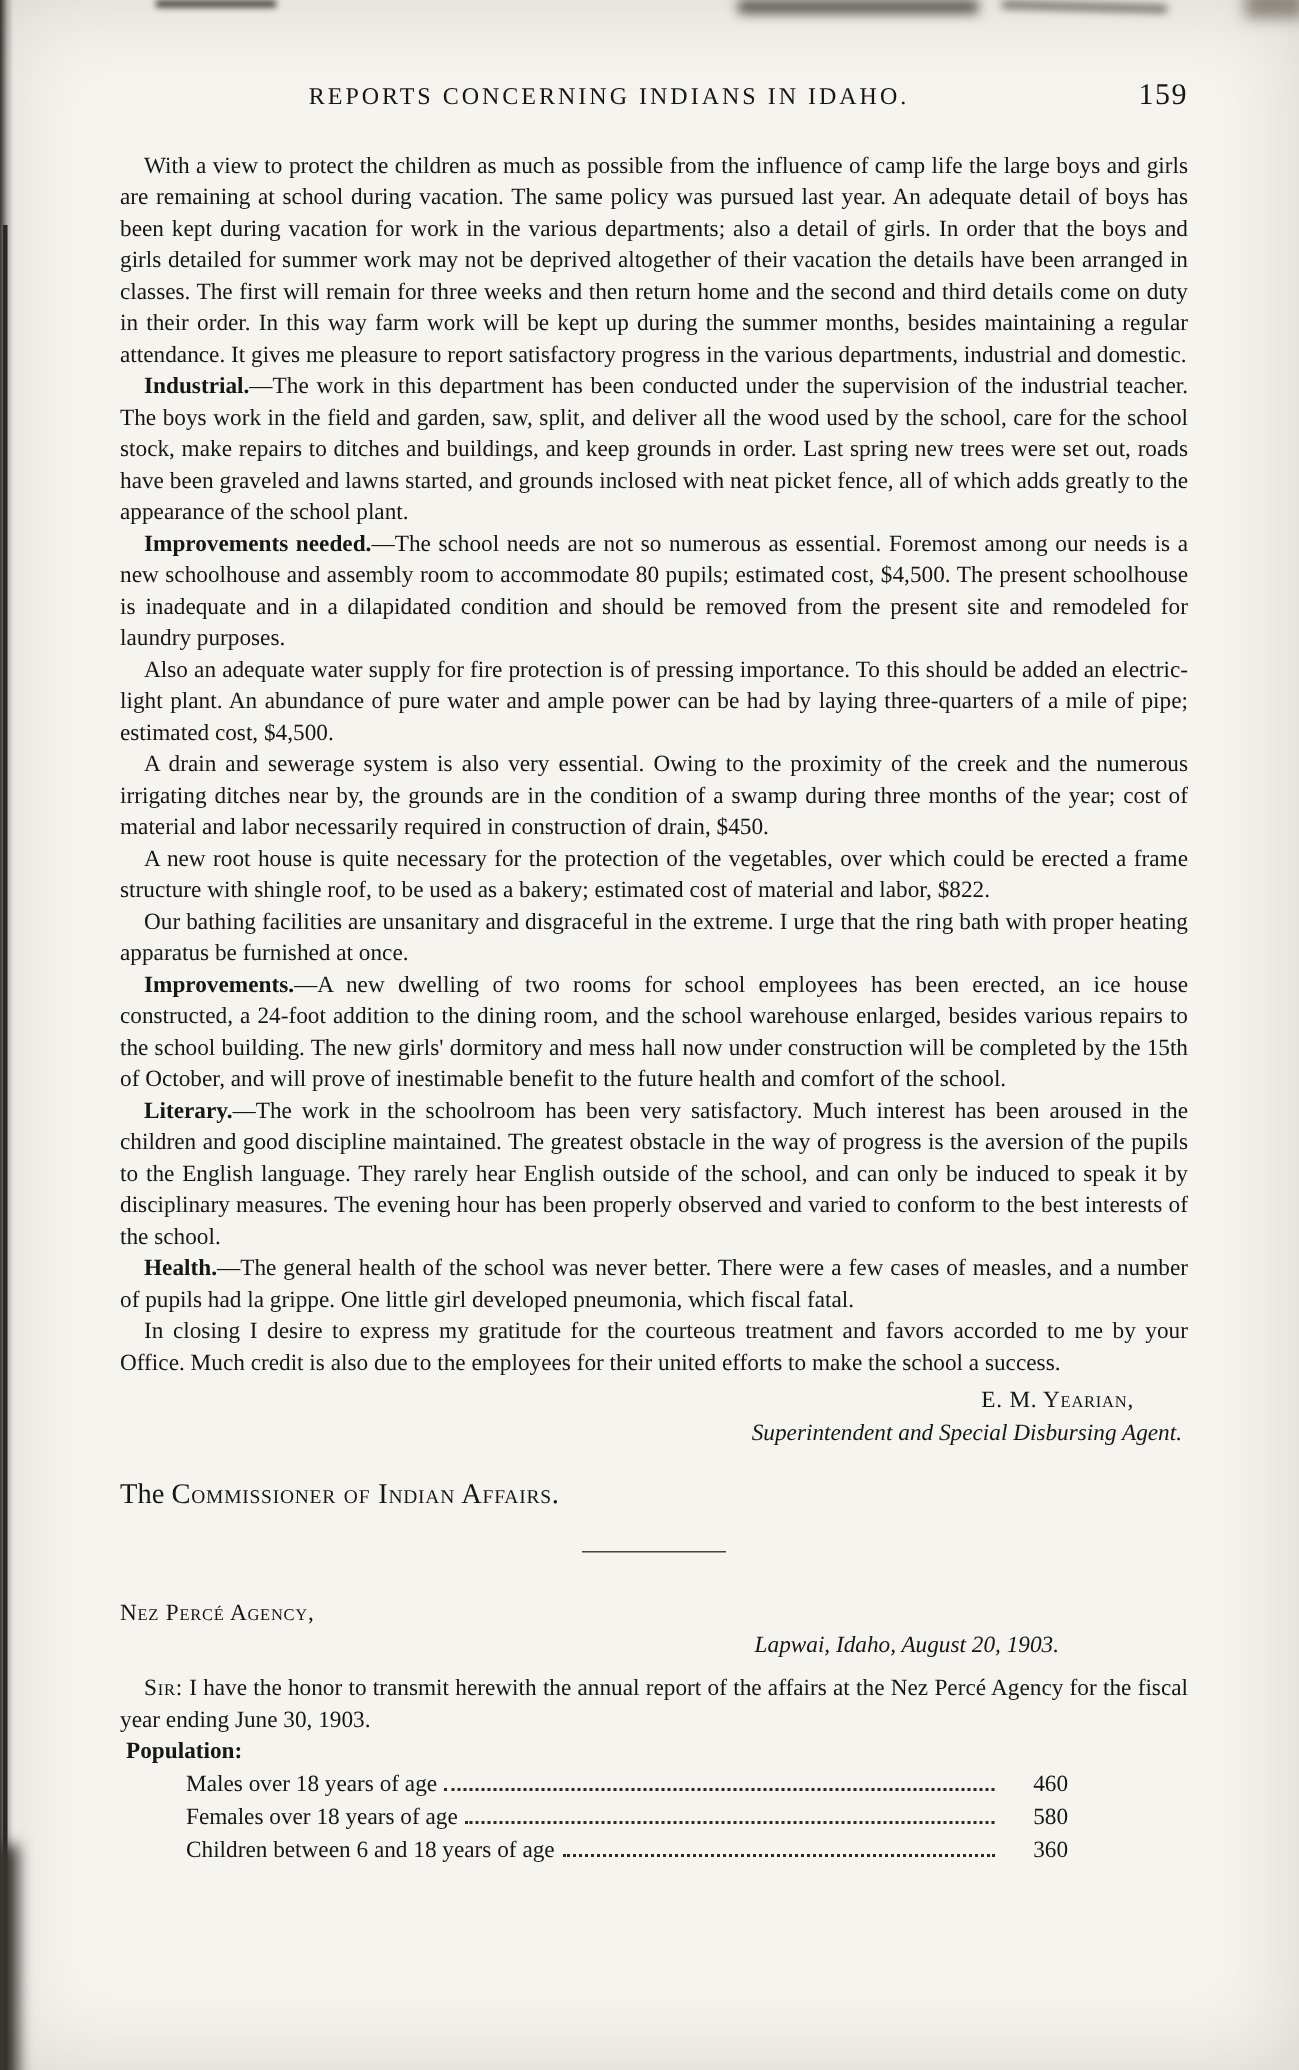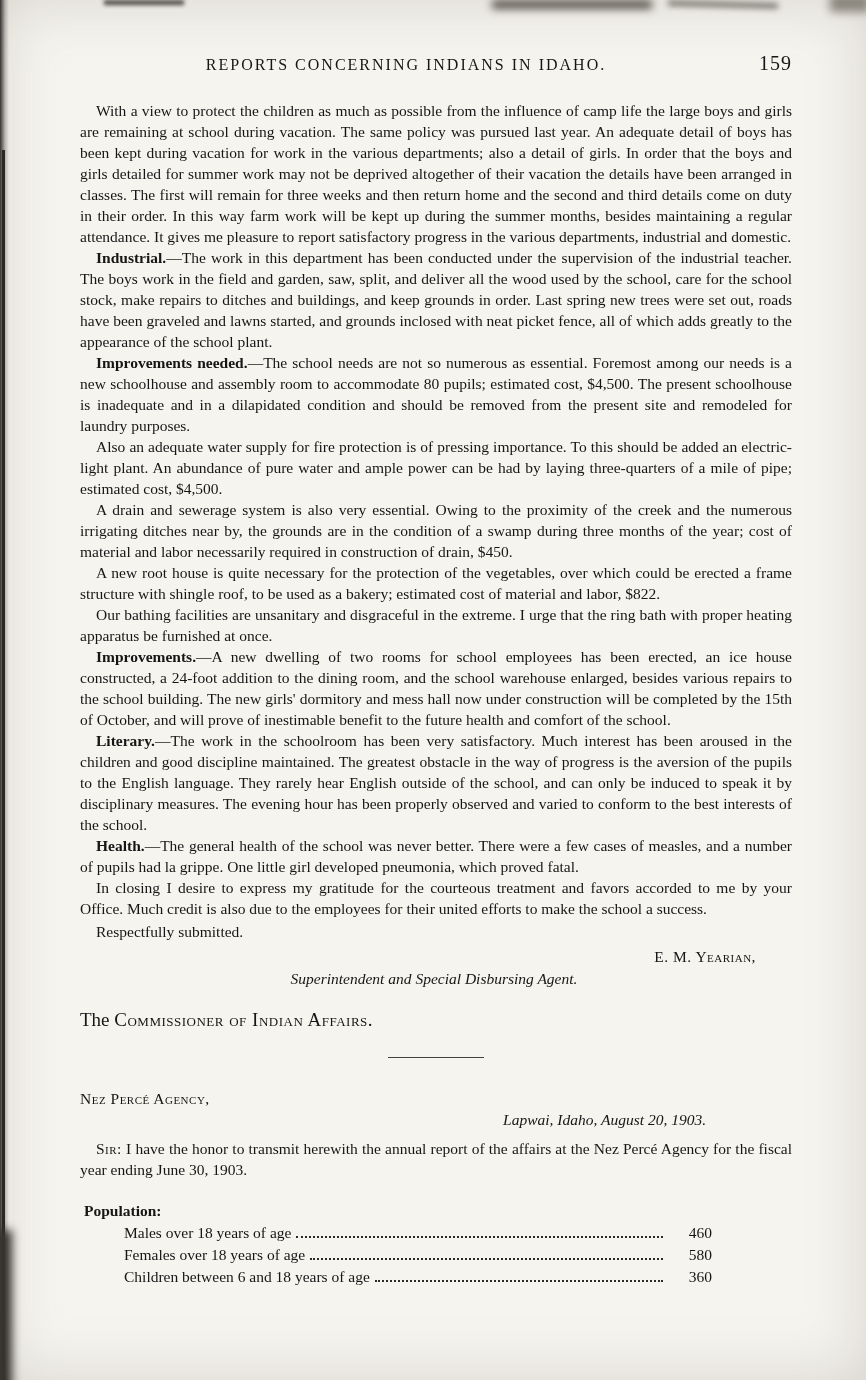--- a/index.html
+++ b/index.html
@@ -75,21 +75,21 @@
   .sig-name {
     text-align: right;
     font-size: 15.5px;
     line-height: 22px;
     padding-right: 36px;
     font-variant: small-caps;
     letter-spacing: 0.5px;
     margin-top: 4px;
   }
   .sig-title {
-    text-align: center;
+    text-align: right;
     font-style: italic;
     font-size: 15.5px;
     line-height: 21px;
     padding-right: 4px;
   }
   .addressee {
     font-size: 19px;
     line-height: 22px;
     margin-top: 20px;
   }
@@ -127,21 +127,21 @@
   }
   .sir-para {
     margin-top: 8px;
   }
   .sir-para .sc { font-variant: small-caps; letter-spacing: 0.5px; }
 
   .population-label {
     font-weight: bold;
     font-size: 15.5px;
     line-height: 22px;
-    margin-top: 20px;
+    margin-top: 0;
     text-indent: 4px;
   }
   .pop-table { margin-left: 44px; width: 588px; }
   .pop-row {
     display: flex;
     align-items: baseline;
     font-size: 15.5px;
     line-height: 22px;
   }
   .pop-leader {
@@ -177,24 +177,23 @@
 
     <p class="para"><span class="lead"></span><span>With a view to protect the children as much as possible from the influence of camp life the large boys and girls are remaining at school during vacation. The same policy was pursued last year. An adequate detail of boys has been kept during vacation for work in the various departments; also a detail of girls. In order that the boys and girls detailed for summer work may not be deprived altogether of their vacation the details have been arranged in classes. The first will remain for three weeks and then return home and the second and third details come on duty in their order. In this way farm work will be kept up during the summer months, besides maintaining a regular attendance. It gives me pleasure to report satisfactory progress in the various departments, industrial and domestic.</span></p>
     <p class="para"><span class="lead">Industrial.</span><span>—The work in this department has been conducted under the supervision of the industrial teacher. The boys work in the field and garden, saw, split, and deliver all the wood used by the school, care for the school stock, make repairs to ditches and buildings, and keep grounds in order. Last spring new trees were set out, roads have been graveled and lawns started, and grounds inclosed with neat picket fence, all of which adds greatly to the appearance of the school plant.</span></p>
     <p class="para"><span class="lead">Improvements needed.</span><span>—The school needs are not so numerous as essential. Foremost among our needs is a new schoolhouse and assembly room to accommodate 80 pupils; estimated cost, $4,500. The present schoolhouse is inadequate and in a dilapidated condition and should be removed from the present site and remodeled for laundry purposes.</span></p>
     <p class="para"><span class="lead"></span><span>Also an adequate water supply for fire protection is of pressing importance. To this should be added an electric-light plant. An abundance of pure water and ample power can be had by laying three-quarters of a mile of pipe; estimated cost, $4,500.</span></p>
     <p class="para"><span class="lead"></span><span>A drain and sewerage system is also very essential. Owing to the proximity of the creek and the numerous irrigating ditches near by, the grounds are in the condition of a swamp during three months of the year; cost of material and labor necessarily required in construction of drain, $450.</span></p>
     <p class="para"><span class="lead"></span><span>A new root house is quite necessary for the protection of the vegetables, over which could be erected a frame structure with shingle roof, to be used as a bakery; estimated cost of material and labor, $822.</span></p>
     <p class="para"><span class="lead"></span><span>Our bathing facilities are unsanitary and disgraceful in the extreme. I urge that the ring bath with proper heating apparatus be furnished at once.</span></p>
     <p class="para"><span class="lead">Improvements.</span><span>—A new dwelling of two rooms for school employees has been erected, an ice house constructed, a 24-foot addition to the dining room, and the school warehouse enlarged, besides various repairs to the school building. The new girls' dormitory and mess hall now under construction will be completed by the 15th of October, and will prove of inestimable benefit to the future health and comfort of the school.</span></p>
     <p class="para"><span class="lead">Literary.</span><span>—The work in the schoolroom has been very satisfactory. Much interest has been aroused in the children and good discipline maintained. The greatest obstacle in the way of progress is the aversion of the pupils to the English language. They rarely hear English outside of the school, and can only be induced to speak it by disciplinary measures. The evening hour has been properly observed and varied to conform to the best interests of the school.</span></p>
-    <p class="para"><span class="lead">Health.</span><span>—The general health of the school was never better. There were a few cases of measles, and a number of pupils had la grippe. One little girl developed pneumonia, which proved fatal.</span></p>
+    <p class="para"><span class="lead">Health.</span><span>—The general health of the school was never better. There were a few cases of measles, and a number of pupils had la grippe. One little girl developed pneumonia, which fiscal fatal.</span></p>
     <p class="para"><span class="lead"></span><span>In closing I desire to express my gratitude for the courteous treatment and favors accorded to me by your Office. Much credit is also due to the employees for their united efforts to make the school a success.</span></p>
 
-    <p class="para closing-line">Respectfully submitted.</p>
 
     <div class="sig-name">E. M. Yearian,</div>
     <div class="sig-title">Superintendent and Special Disbursing Agent.</div>
     <div class="addressee"><span>The </span><span class="sc">Commissioner of Indian Affairs.</span></div>
 
     <hr class="section-divider">
 
     <div class="agency-line">Nez Percé Agency,</div>
     <div class="date-line">Lapwai, Idaho, August 20, 1903.</div>
 

